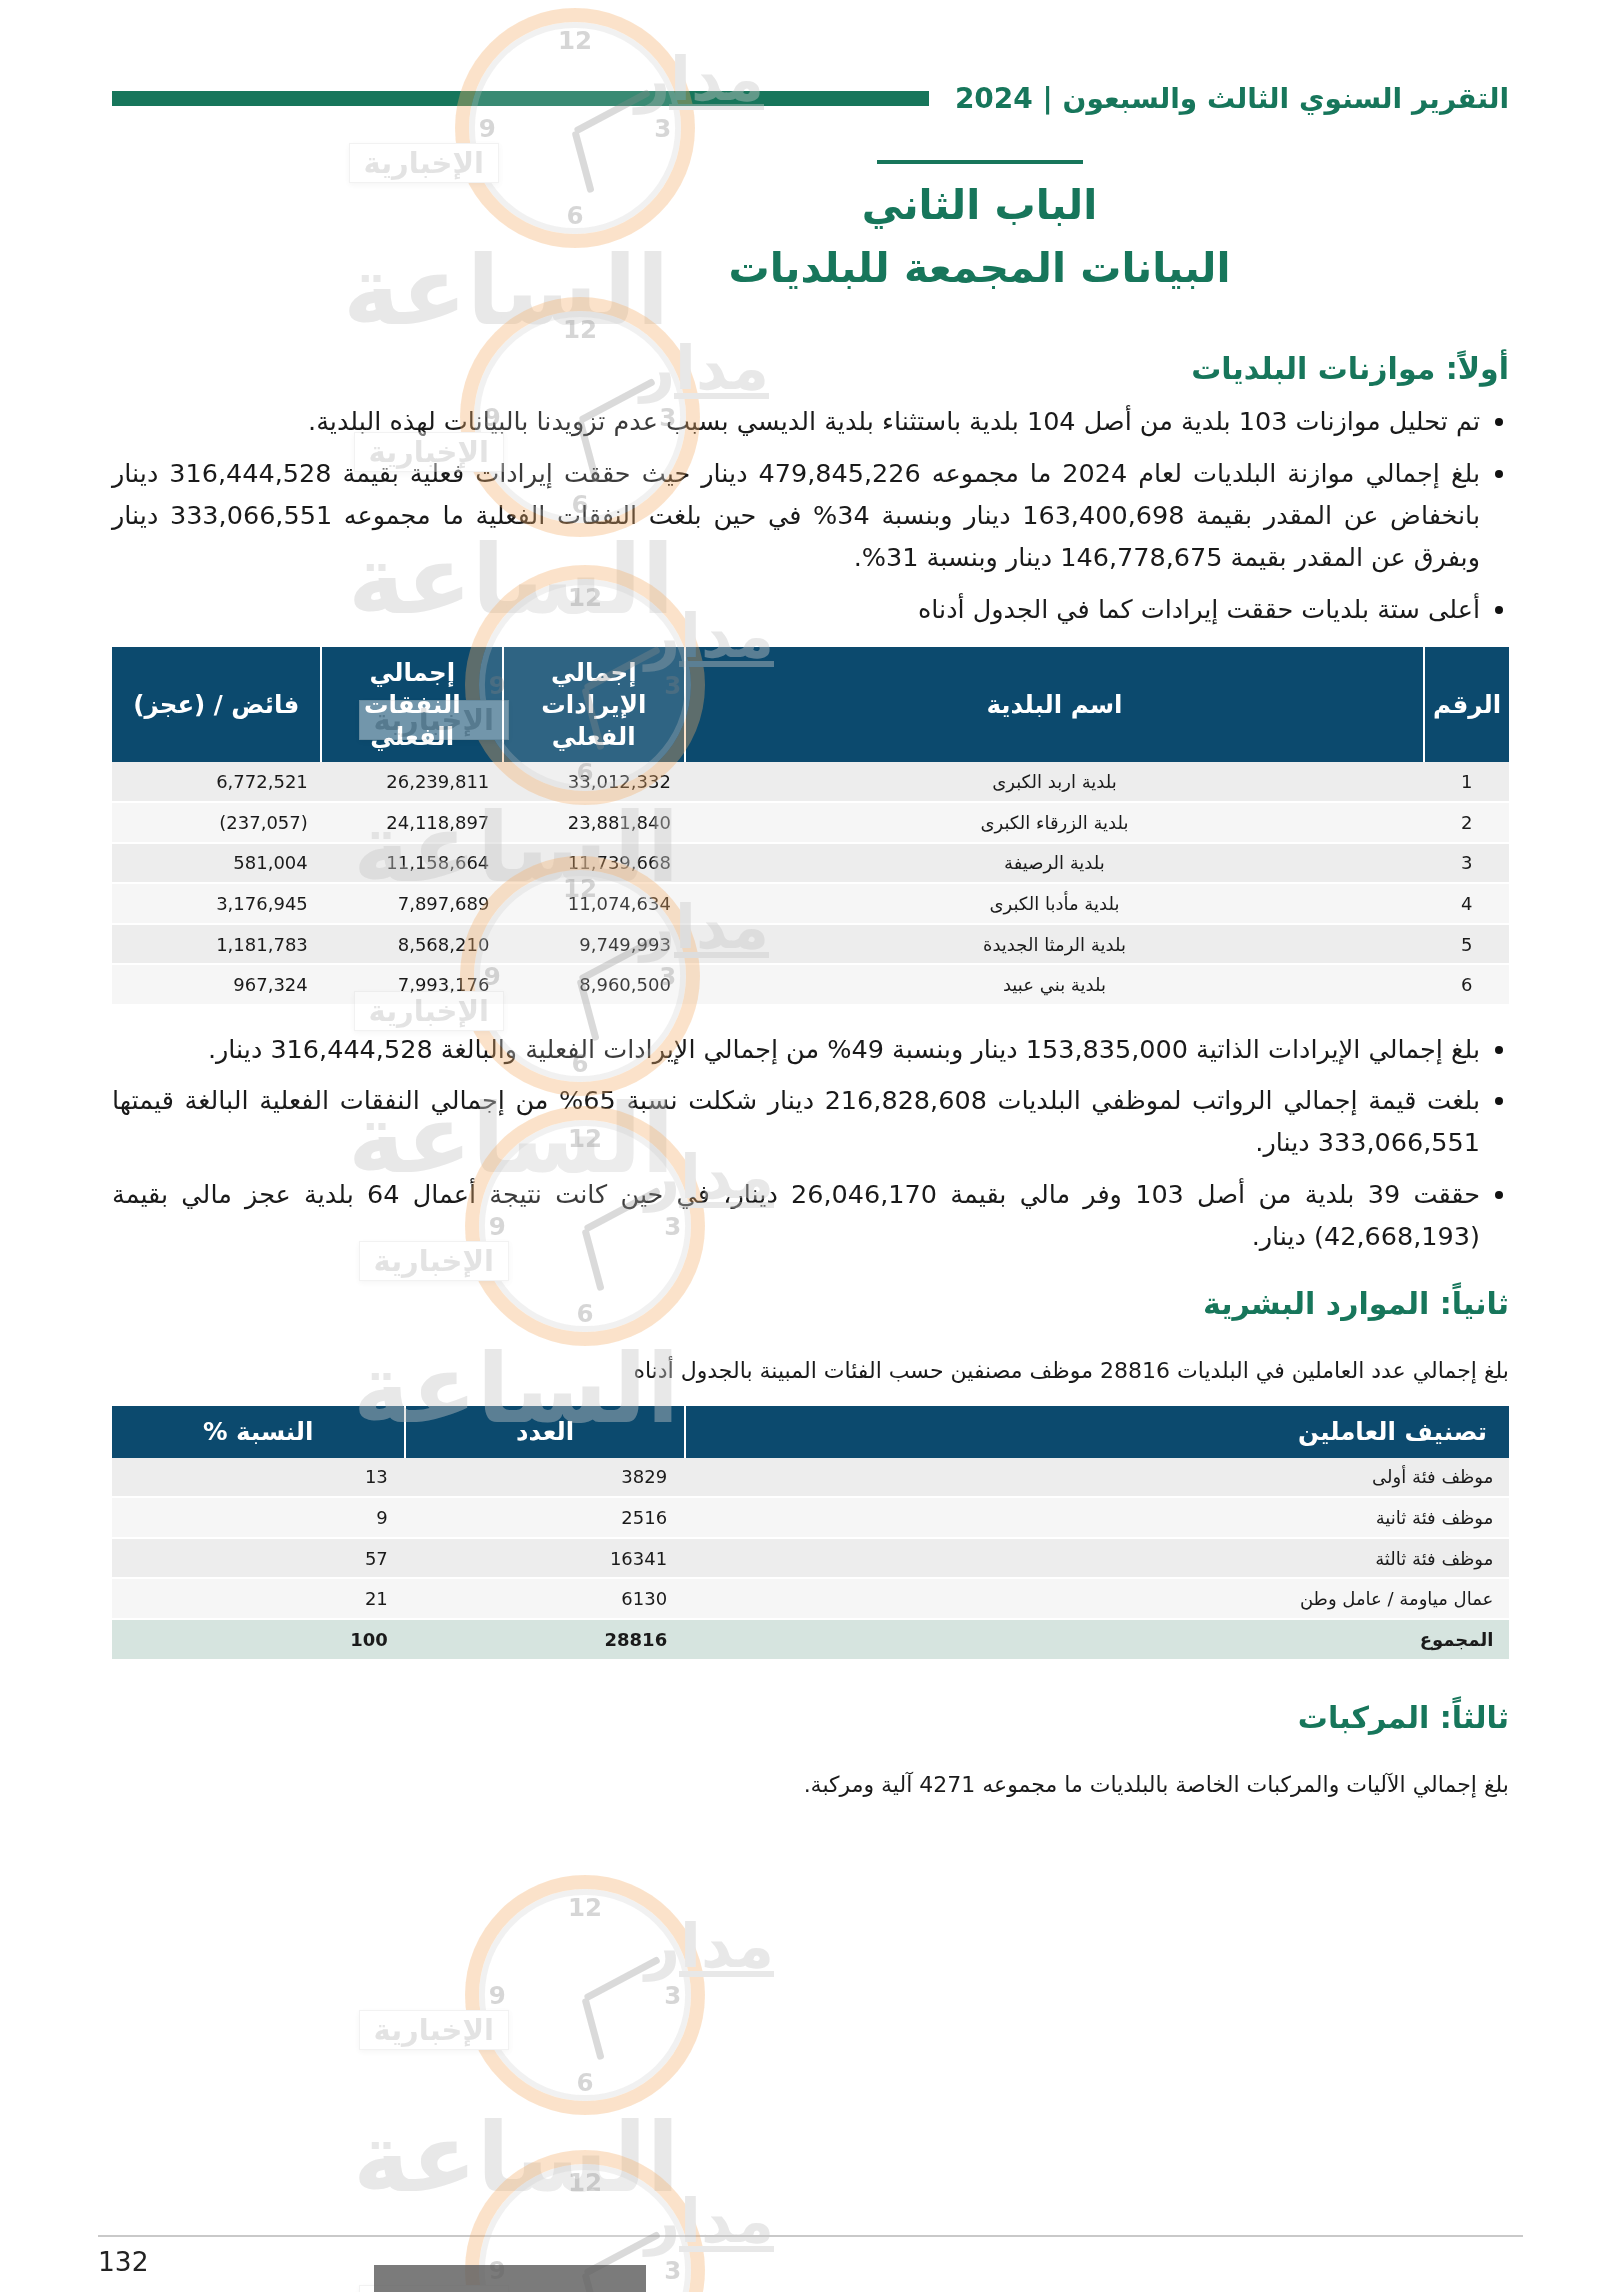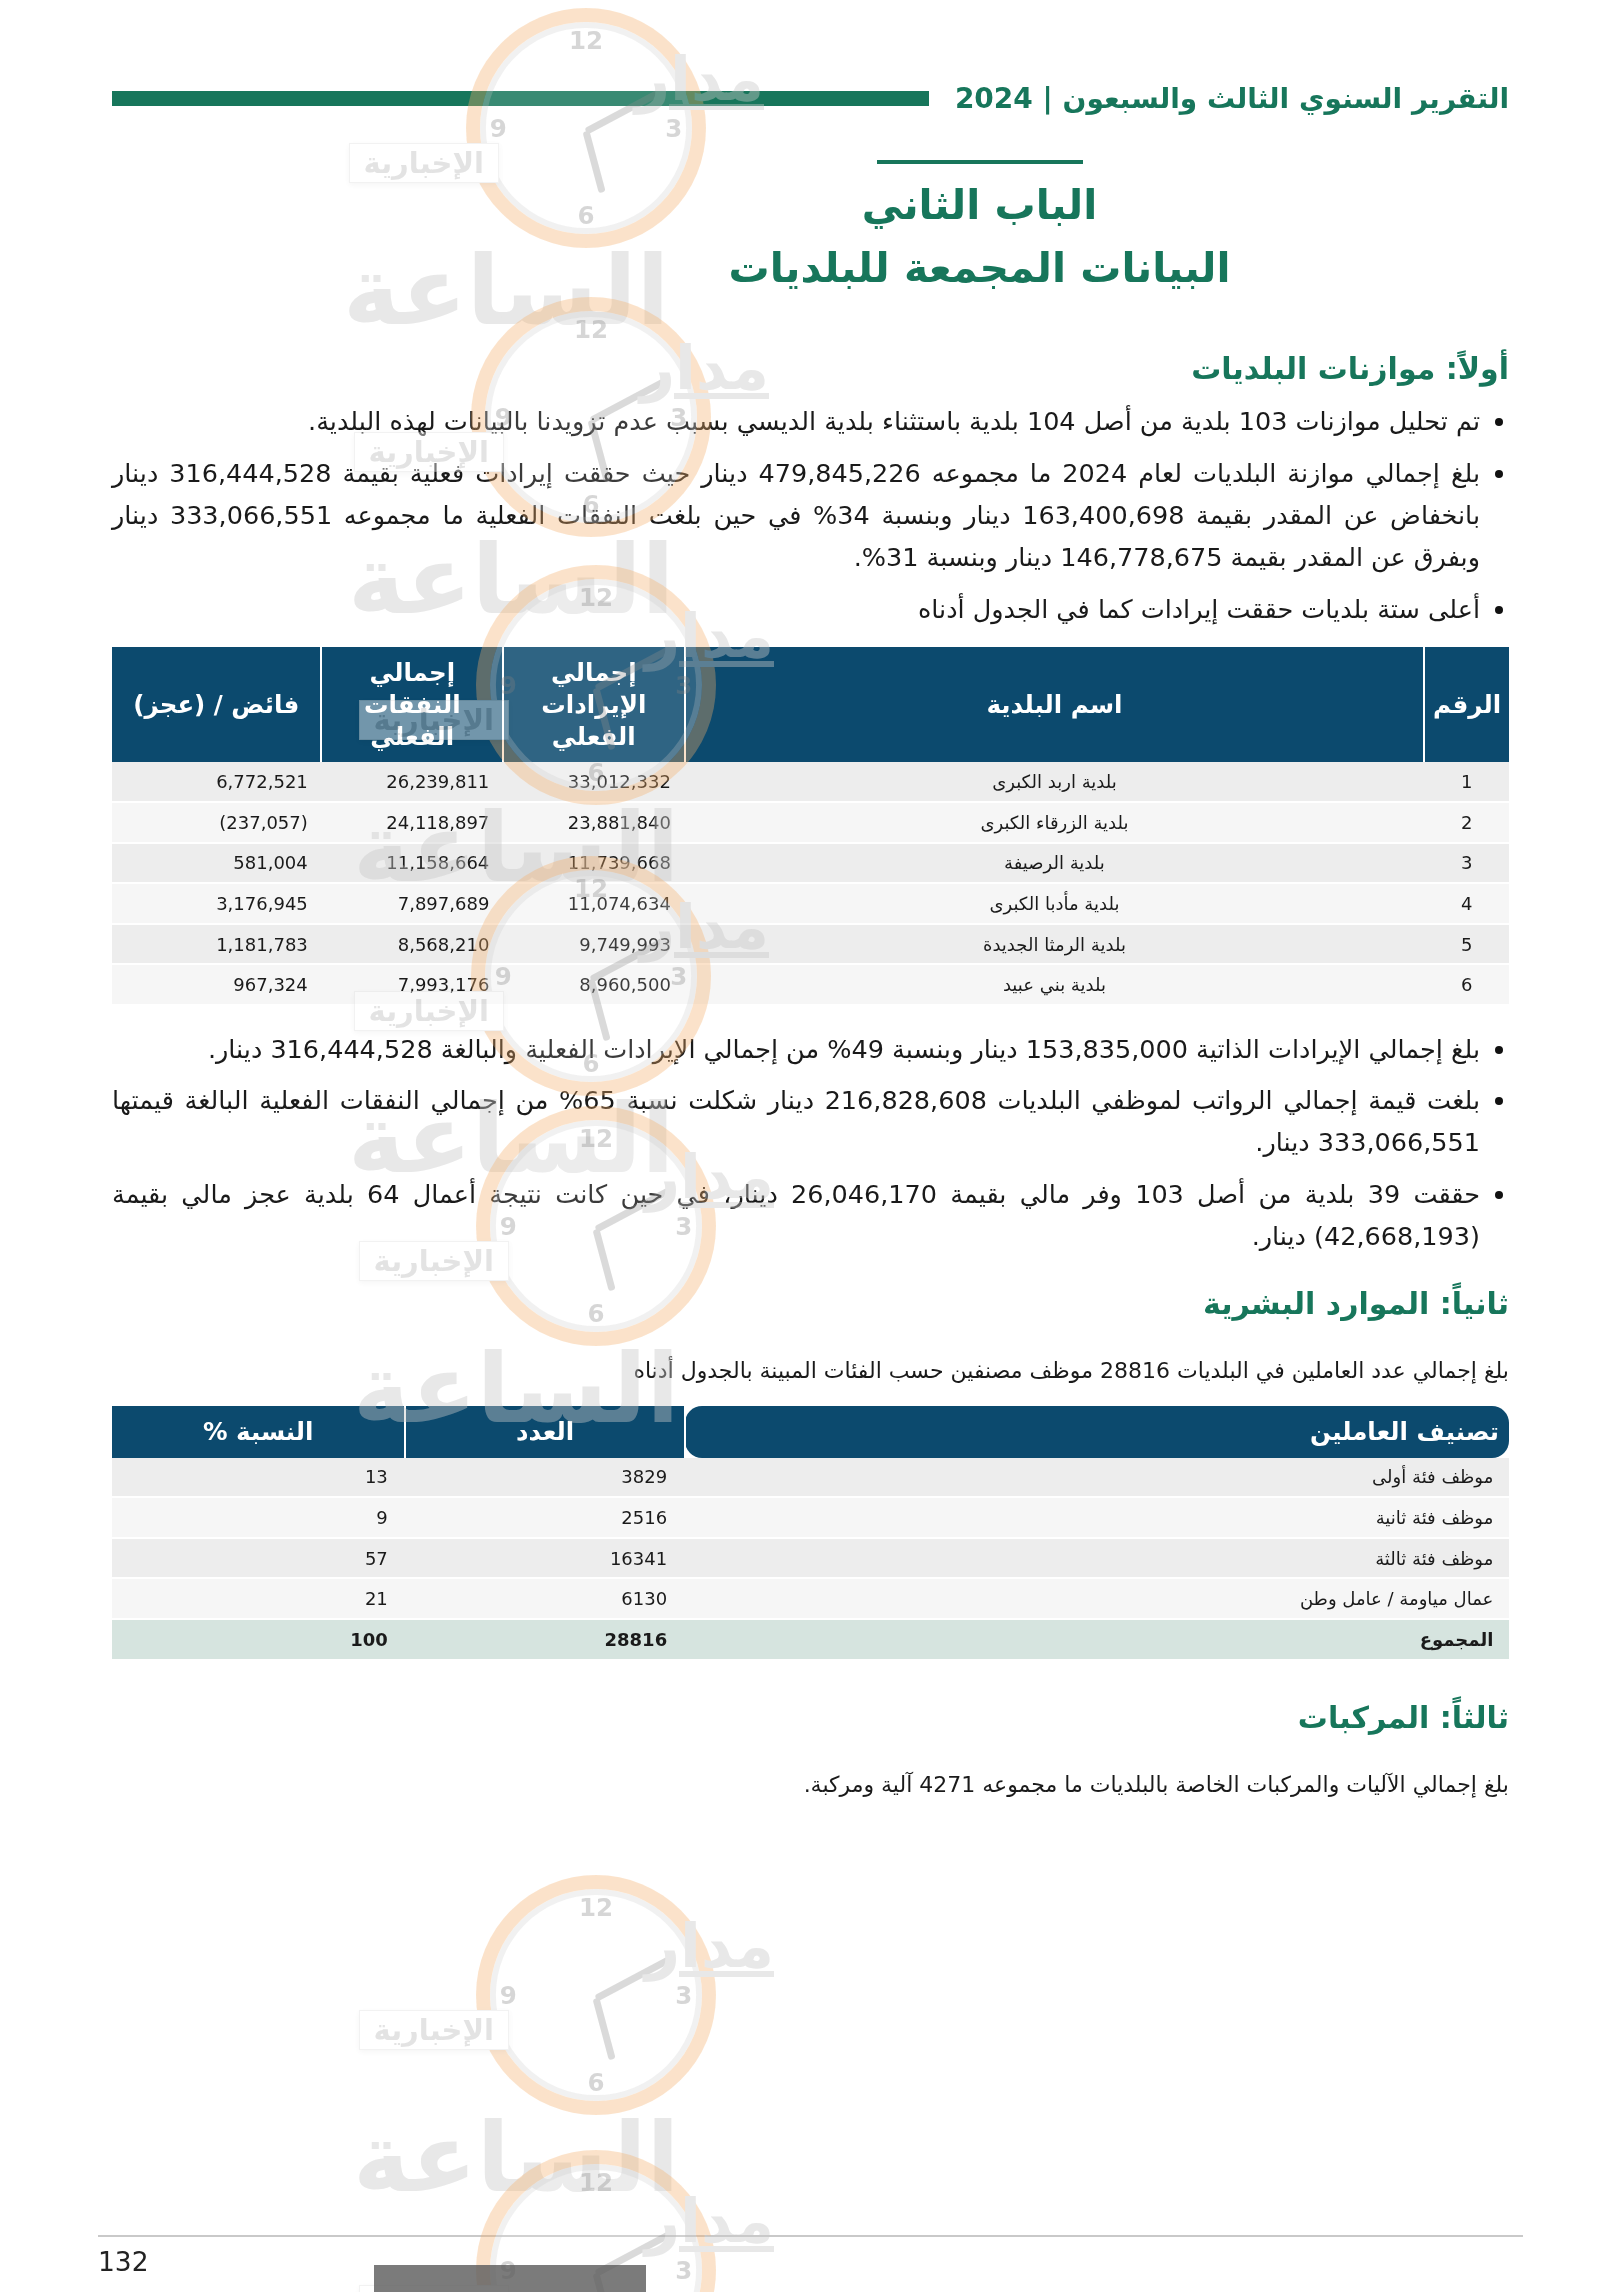--- a/index.html
+++ b/index.html
@@ -44,34 +44,34 @@
 
   
   .t1 col.col-num { width:6%; } .t1 col.col-name { width:53%; }
   .t1 col.col-rev { width:13%; } .t1 col.col-exp { width:13%; } .t1 col.col-sur { width:15%; }
   .t1 td.c0 { text-align:center; }
   .t1 td.c1 { text-align:center; }
   .t1 td.c2, .t1 td.c3, .t1 td.c4 { direction:ltr; text-align:right; padding-right:13.7px; }
 
   
   .t2 col.col-class { width:59%; } .t2 col.col-count { width:20%; } .t2 col.col-pct { width:21%; }
-  .t2 th:first-child { text-align:right; padding-right:10px;border-radius:17px; }
+  .t2 th:first-child { text-align:right; padding-right:22px; }
   .t2 td.c0 { text-align:right; padding-right:15.7px; }
   .t2 td.c1, .t2 td.c2 { direction:ltr; text-align:right; padding-right:17.6px; }
   .t2 tbody.total td { background:#d6e4df !important; font-weight:bold; }
 
   
   .pagefoot { position:absolute; right:98px; left:98px; bottom:15.7px; z-index:1; }
   .foot-rule { height:2px; background:#c9c9c9; margin-bottom:9.8px; }
   .page-number { direction:ltr; font-size:26.5px; color:#222; }
 
   
   .wm { position:absolute; width:421px; height:343px; opacity:0.42; pointer-events:none; z-index:2; }
   .wm-circle {
-    position:absolute; right:58px; top:7.8px; width:212px; height:212px; border-radius:50%;
+    position:absolute; right:69px; top:7.8px; width:212px; height:212px; border-radius:50%;
     border:14.7px solid rgba(243,166,90,0.75);
     background:rgba(255,255,255,0.35);
     box-shadow: inset 0 0 0 5.9px rgba(215,215,215,0.8);
   }
   .wm-n { position:absolute; color:#9f9f9f; font-size:24.5px; font-weight:bold; }
   .wm-n.n12 { top:3.9px; left:50%; transform:translateX(-50%); }
   .wm-n.n3  { right:9.8px; top:50%; transform:translateY(-50%); }
   .wm-n.n6  { bottom:3.9px; left:50%; transform:translateX(-50%); }
   .wm-n.n9  { left:9.8px; top:50%; transform:translateY(-50%); }
   .wm-hand { position:absolute; left:50%; top:50%; background:#a9a9a9; border-radius:2.9px; transform-origin:0 50%; }

